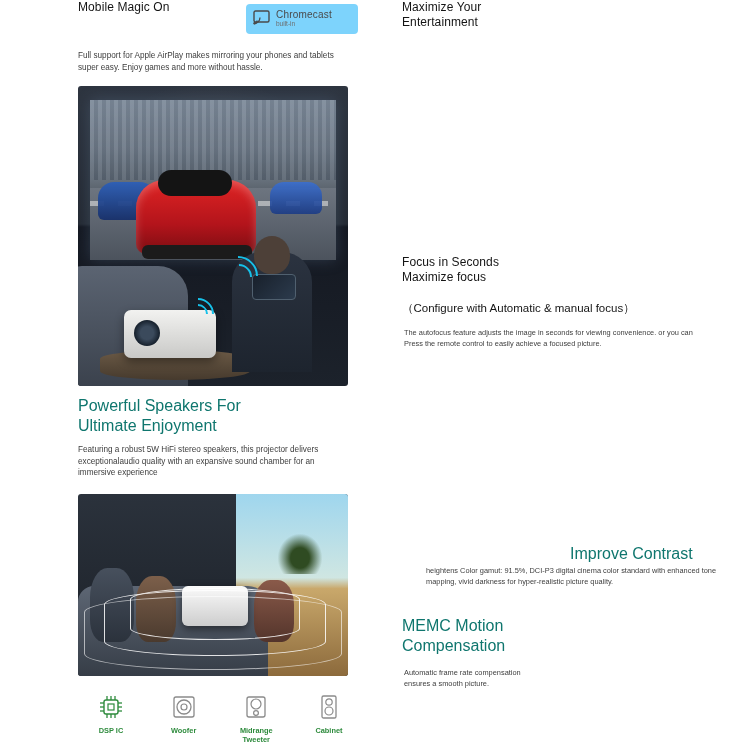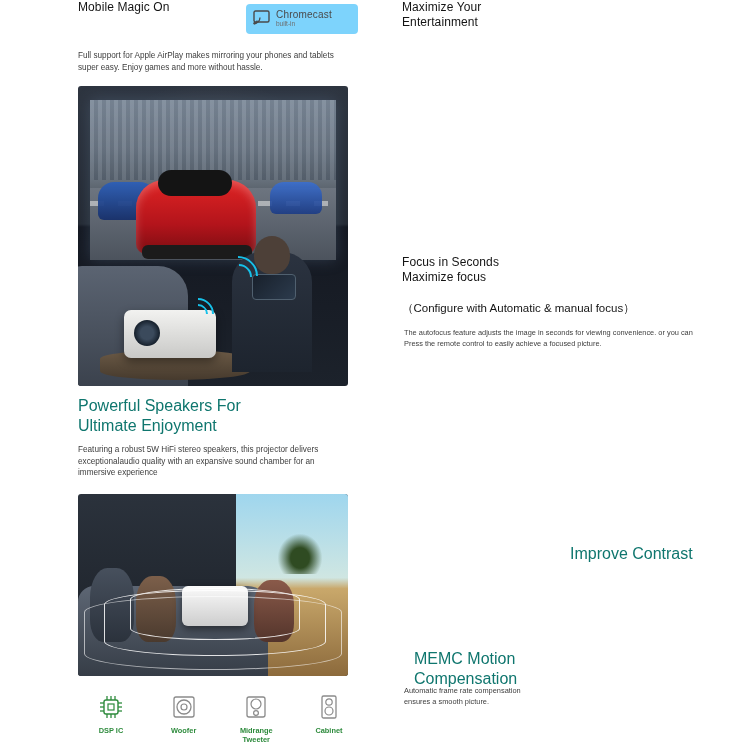--- a/index.html
+++ b/index.html
@@ -356,21 +356,22 @@
     </div>
 
     <div class="abs" style="left:24px; top:255px; width:250px;">
       <div class="h-big">Focus in Seconds</div>
       <div class="h-big">Maximize focus</div>
     </div>
     <div class="abs" style="left:24px; top:301px; width:290px; font-size:11.5px; color:#141414;">（Configure with Automatic &amp; manual focus）</div>
     <div class="abs body-txt-sm" style="left:26px; top:328px; width:300px;">The autofocus feature adjusts the image in seconds for viewing convenience. or you can Press the remote control to easily achieve a focused picture.</div>
 
     <div class="abs h-mid" style="left:192px; top:508px; width:180px;margin-top:36px;">Improve Contrast</div>
-
-    <div class="abs" style="left:36px; top:616px; width:170px;margin-top:33px;">
+    <div class="abs body-txt-sm" style="left:48px; top:566px; width:308px;">heightens Color gamut: 91.5%, DCI-P3 digital cinema color standard with enhanced tone mapping, vivid darkness for hyper-realistic picture quality.</div>
+
+    <div class="abs" style="left:24px; top:616px; width:170px;">
       <div class="h-mid">MEMC Motion</div>
       <div class="h-mid">Compensation</div>
     </div>
-    <div class="abs body-txt-sm" style="left:26px; top:668px; width:140px;margin-top:18px;">Automatic frame rate compensation ensures a smooth picture.</div>
+    <div class="abs body-txt-sm" style="left:26px; top:668px; width:140px;">Automatic frame rate compensation ensures a smooth picture.</div>
 
   </div>
 </div>
 
 </body></html>

